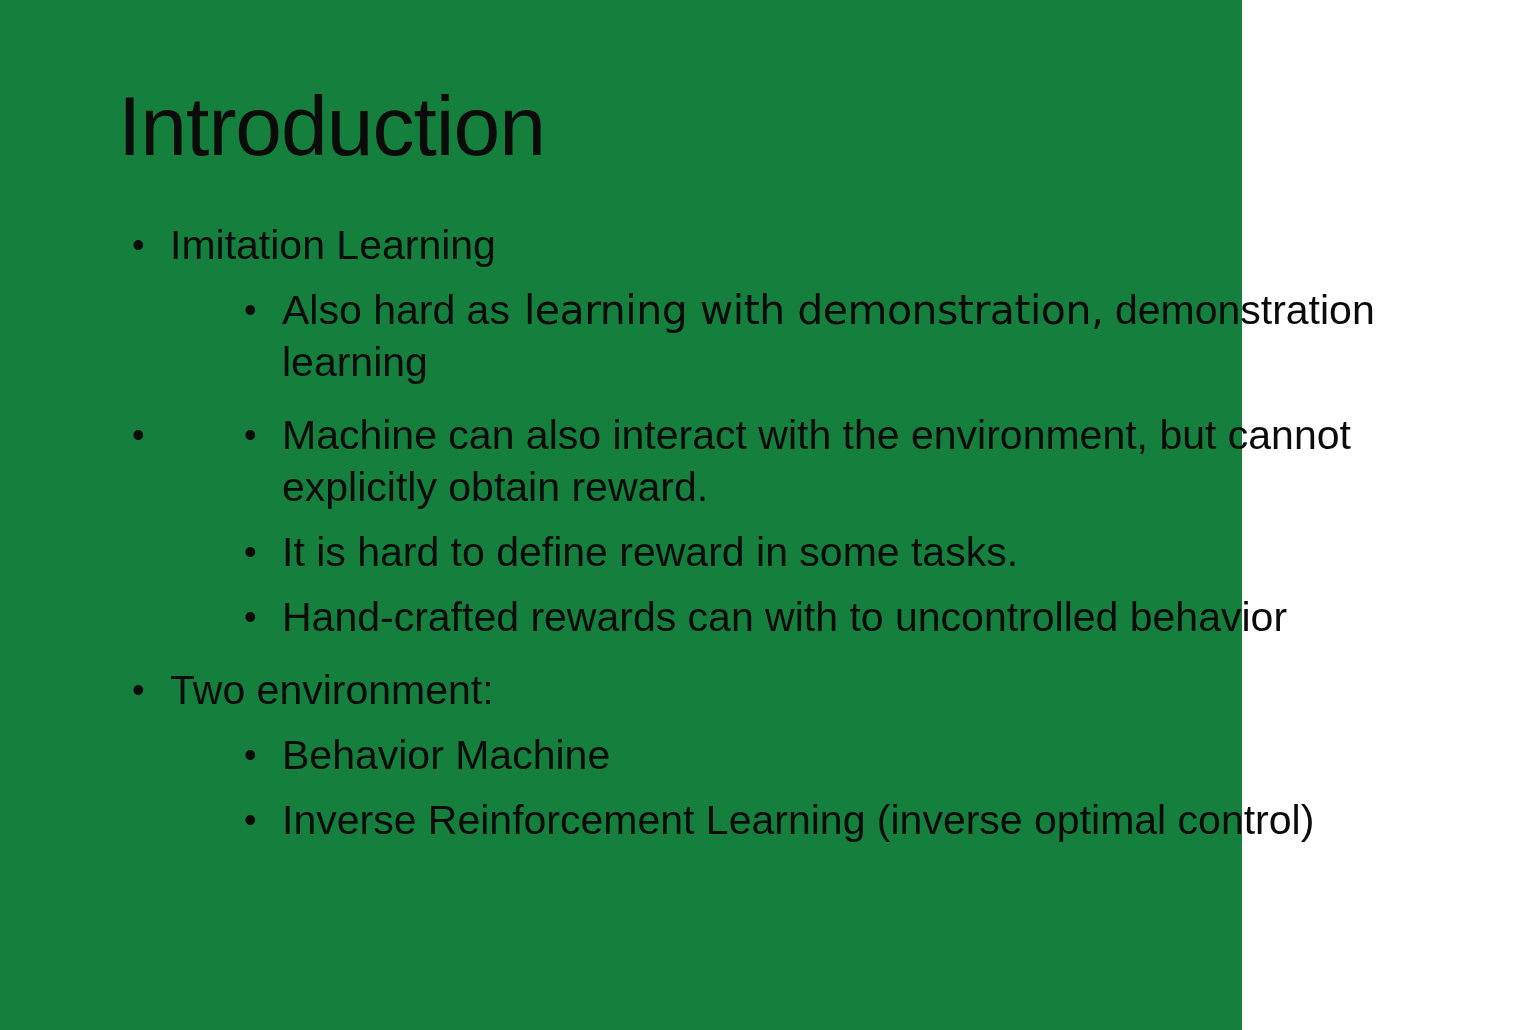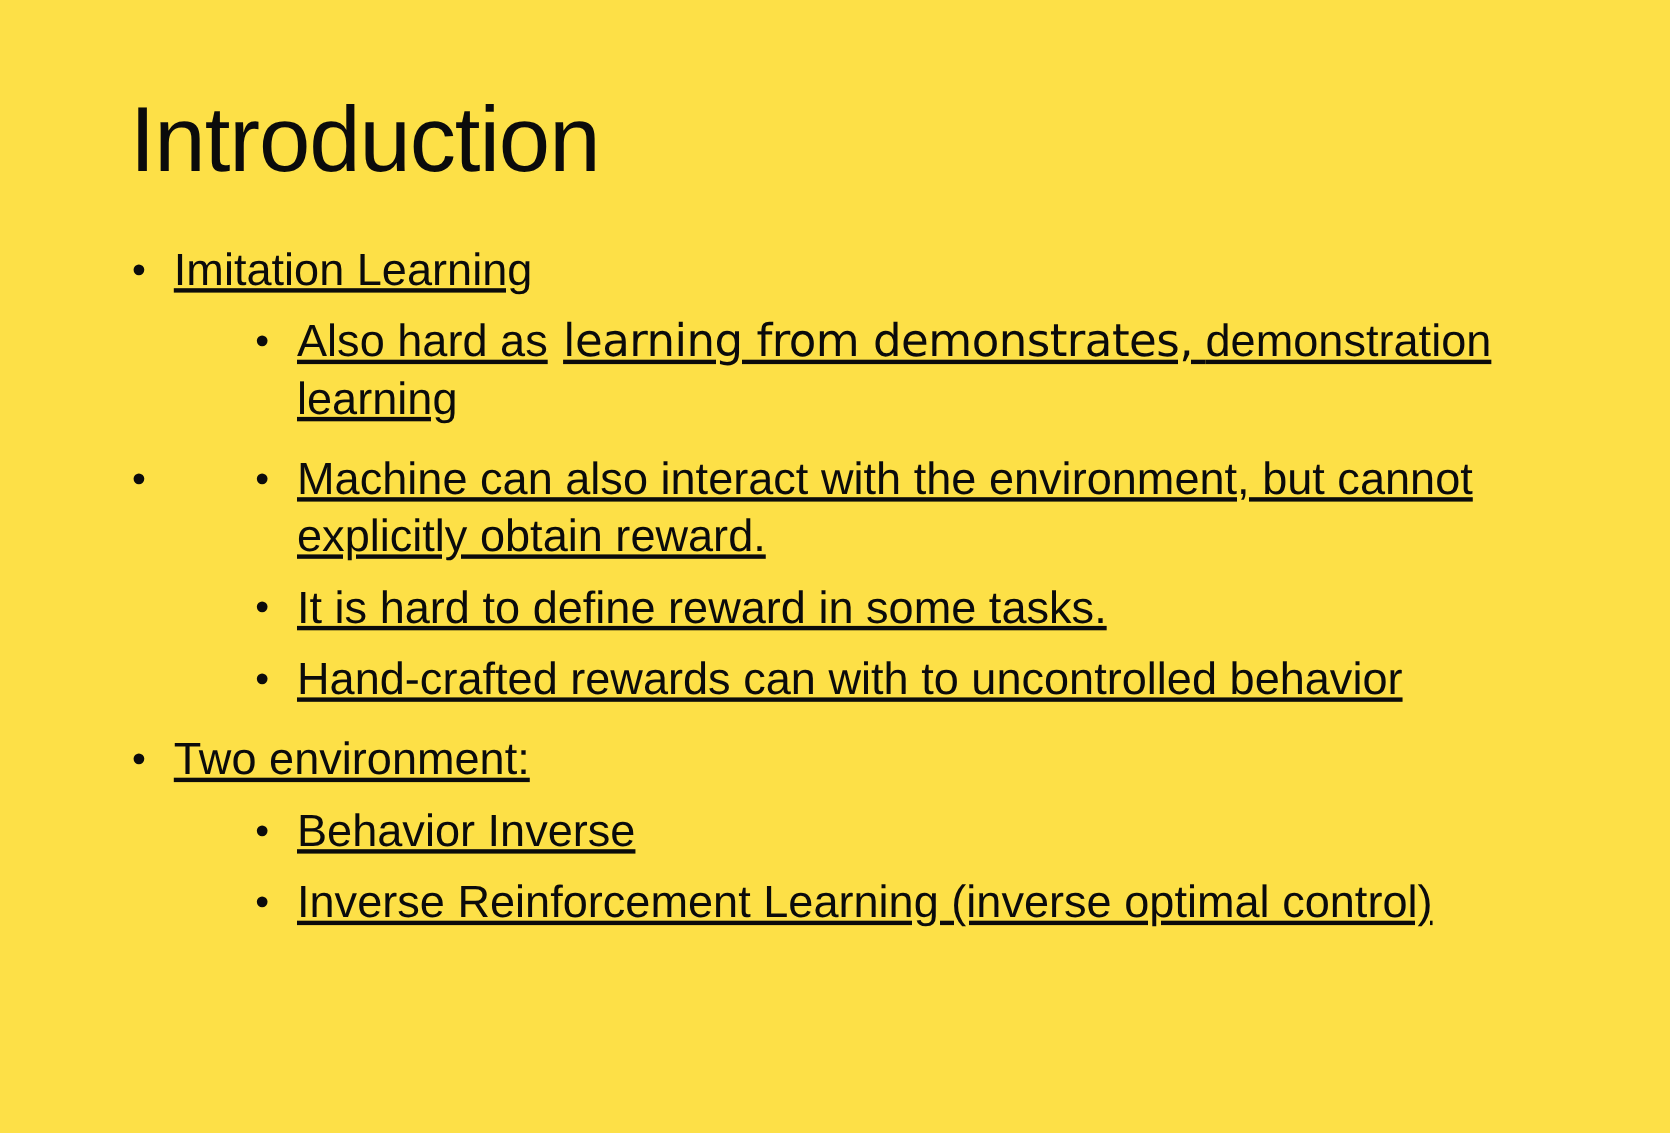--- a/index.html
+++ b/index.html
@@ -7,43 +7,42 @@
     padding: 0;
   }
   body {
     width: 1518px;
     height: 1030px;
     background: #ffffff;
     overflow: hidden;
   }
   .slide {
     position: relative;
-    width: 1518px;
+    width: 1242px;
     height: 1030px;
-    background: #fde047;
+    background: #15803d;
     color: #0b0b0b;
     font-family: "Liberation Sans", sans-serif;
   }
   .slide-title {
     position: absolute;
     left: 118px;
     top: 28px;
     font-size: 84px;
     font-weight: 400;
     letter-spacing: -1px;
     line-height: 1;
     color: #0b0b0b;
     white-space: nowrap;
   }
   .content {
     position: absolute;
-    left: 120px;
+    left: 132px;
     top: 219px;
     width: 1270px;
-    text-decoration: underline;
   }
   ul.bullets,
   ul.sub-bullets {
     list-style: none;
     margin: 0;
     padding: 0;
   }
   li.l1,
   li.l2 {
     position: relative;
@@ -80,21 +79,21 @@
 
   <h1 class="slide-title">Introduction</h1>
 
   <div class="content">
     <ul class="bullets">
 
       <li class="l1">
         <span>Imitation Learning</span>
         <ul class="sub-bullets">
           <li class="l2">
-            <span>Also hard as</span><span class="inserted-text">learning from demonstrates,</span>
+            <span>Also hard as</span><span class="inserted-text">learning with demonstration,</span>
             <span>demonstration learning</span>
           </li>
         </ul>
       </li>
 
       <li class="l1">
         <ul class="sub-bullets">
           <li class="l2">
             <span>Machine can also interact with the environment, but cannot explicitly obtain reward.</span>
           </li>
@@ -104,21 +103,21 @@
           <li class="l2">
             <span>Hand-crafted rewards can with to uncontrolled behavior</span>
           </li>
         </ul>
       </li>
 
       <li class="l1">
         <span>Two environment:</span>
         <ul class="sub-bullets">
           <li class="l2">
-            <span>Behavior Inverse</span>
+            <span>Behavior Machine</span>
           </li>
           <li class="l2">
             <span>Inverse Reinforcement Learning (inverse optimal control)</span>
           </li>
         </ul>
       </li>
 
     </ul>
   </div>
 </div>

